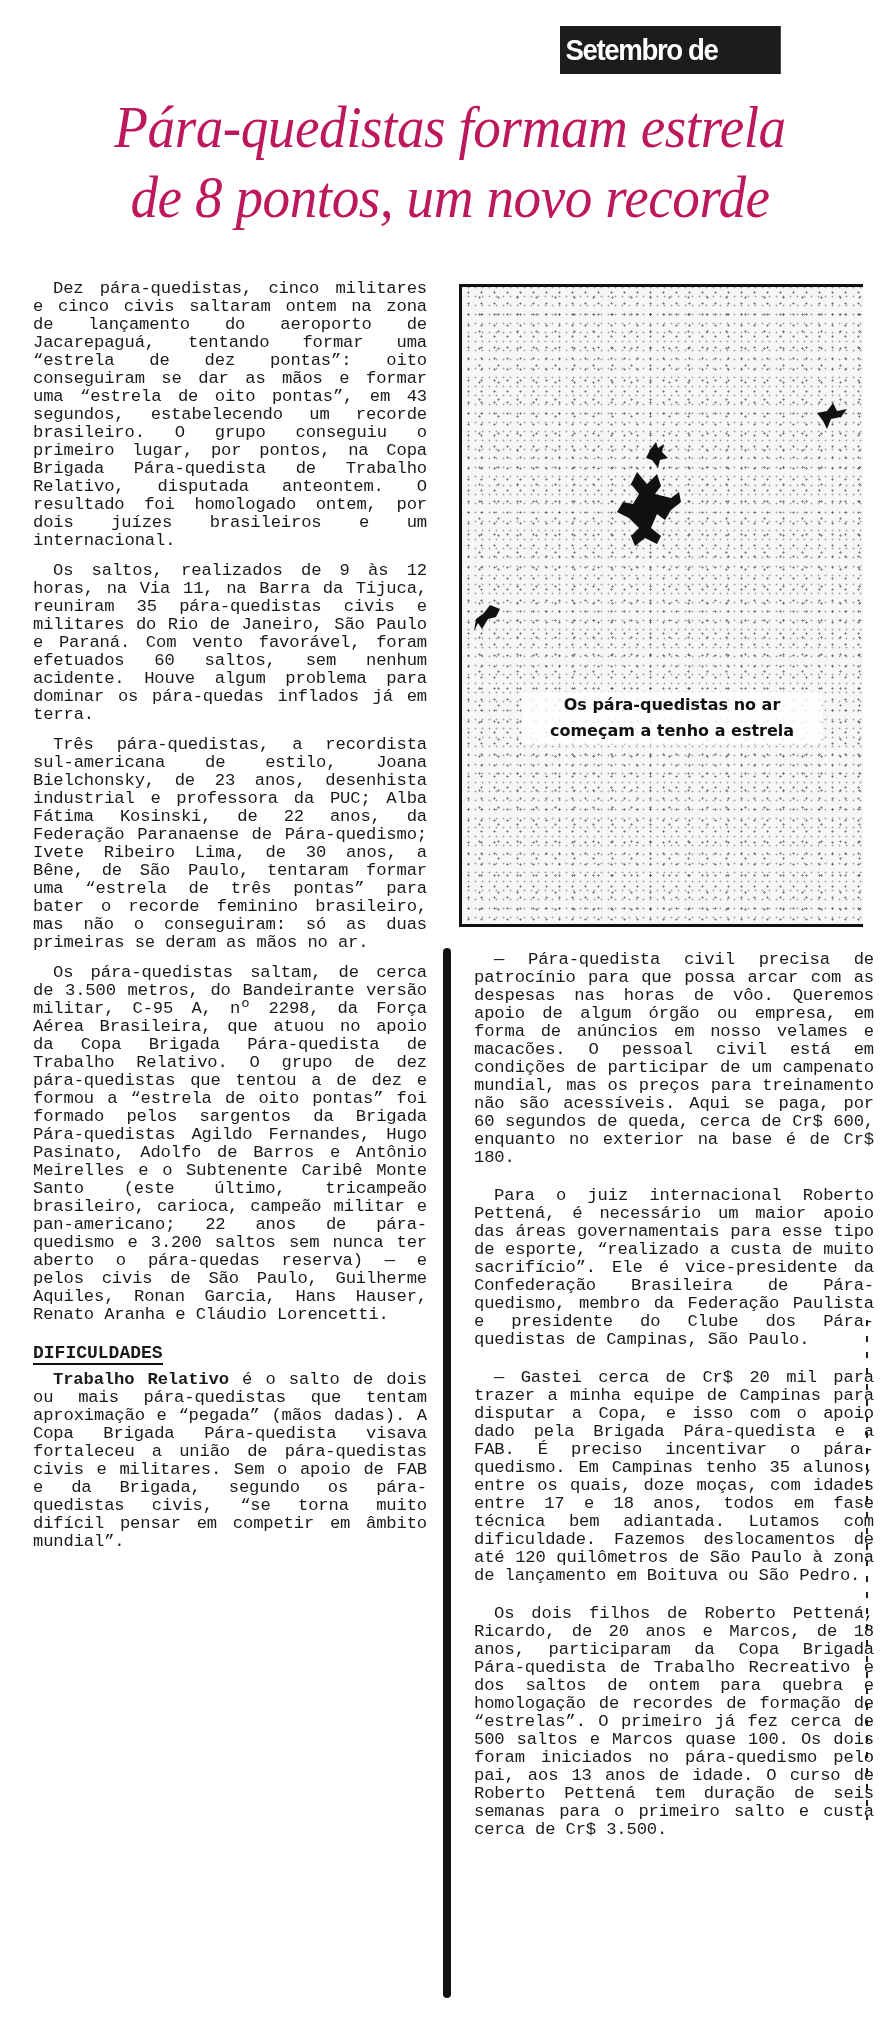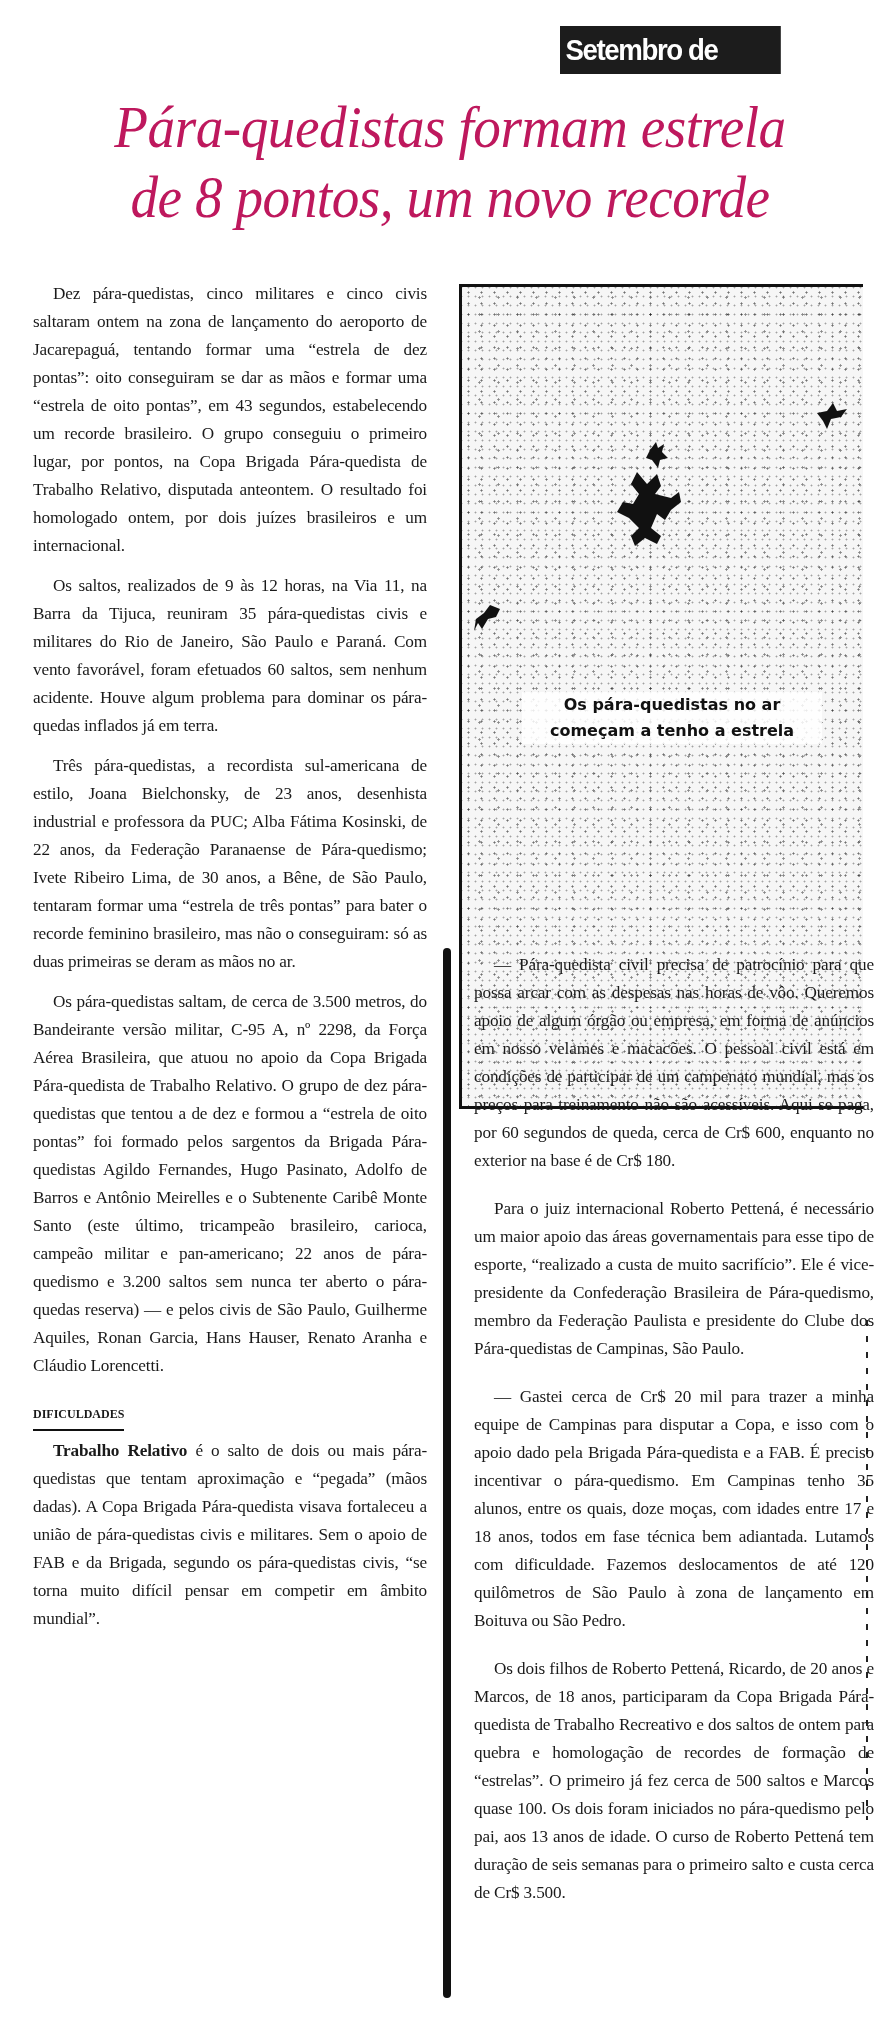--- a/index.html
+++ b/index.html
@@ -16,37 +16,37 @@
       transform: scaleX(0.92); transform-origin: left center;
     }
     .headline {
       position: absolute; left: 40px; top: 92px; width: 820px;
       text-align: center; font-family: "Liberation Serif", serif;
       font-style: italic; font-size: 60px; line-height: 70px; color: #be185d;
       letter-spacing: -0.5px;
     }
     .headline .line { display: block; white-space: nowrap; transform: scaleX(0.92); }
     .col {
-      position: absolute; font-family: Liberation Serif, serif;
-      font-size: 17.2px; line-height: 28px; color: #1a1a1a;
+      position: absolute; font-family: Liberation Mono, monospace;
+      font-size: 17.2px; line-height: 18px; color: #1a1a1a;
       text-align: justify; hyphens: manual;
       letter-spacing: -0.15px;
     }
     .col p { margin: 0 0 12px 0; text-indent: 20px; }
     .col-left { left: 33px; top: 280px; width: 394px; }
     .col-right { left: 442px; top: 951px; width: 400px; margin-left: 32px; }
     .col-right p { margin-bottom: 20px; }
     .section-heading {
-      font-weight: bold; font-size: 12px; margin: 8px 0 6px 0;
+      font-weight: bold; font-size: 18px; margin: 8px 0 6px 0;
       display: inline-block; border-bottom: 2px solid #111; padding-bottom: 1px;
       letter-spacing: 0;
     }
     .lead-bold { font-weight: bold; }
     .photo {
-      position: absolute; left: 459px; top: 284px; width: 404px; height: 825px;
+      position: absolute; left: 459px; top: 284px; width: 404px; height: 643px;
       border-top: 3px solid #111; border-left: 3px solid #111; border-bottom: 3px solid #111;
       box-sizing: border-box;
       background-color: #f6f6f6;
       background-image:
         radial-gradient(circle, rgba(0,0,0,0.55) 0.8px, transparent 1.3px),
         radial-gradient(circle, rgba(0,0,0,0.35) 0.7px, transparent 1.2px),
         radial-gradient(circle, rgba(0,0,0,0.45) 0.9px, transparent 1.4px);
       background-size: 13px 11px, 7px 9px, 19px 17px;
       background-position: 0 0, 3px 5px, 8px 2px;
       overflow: hidden;

